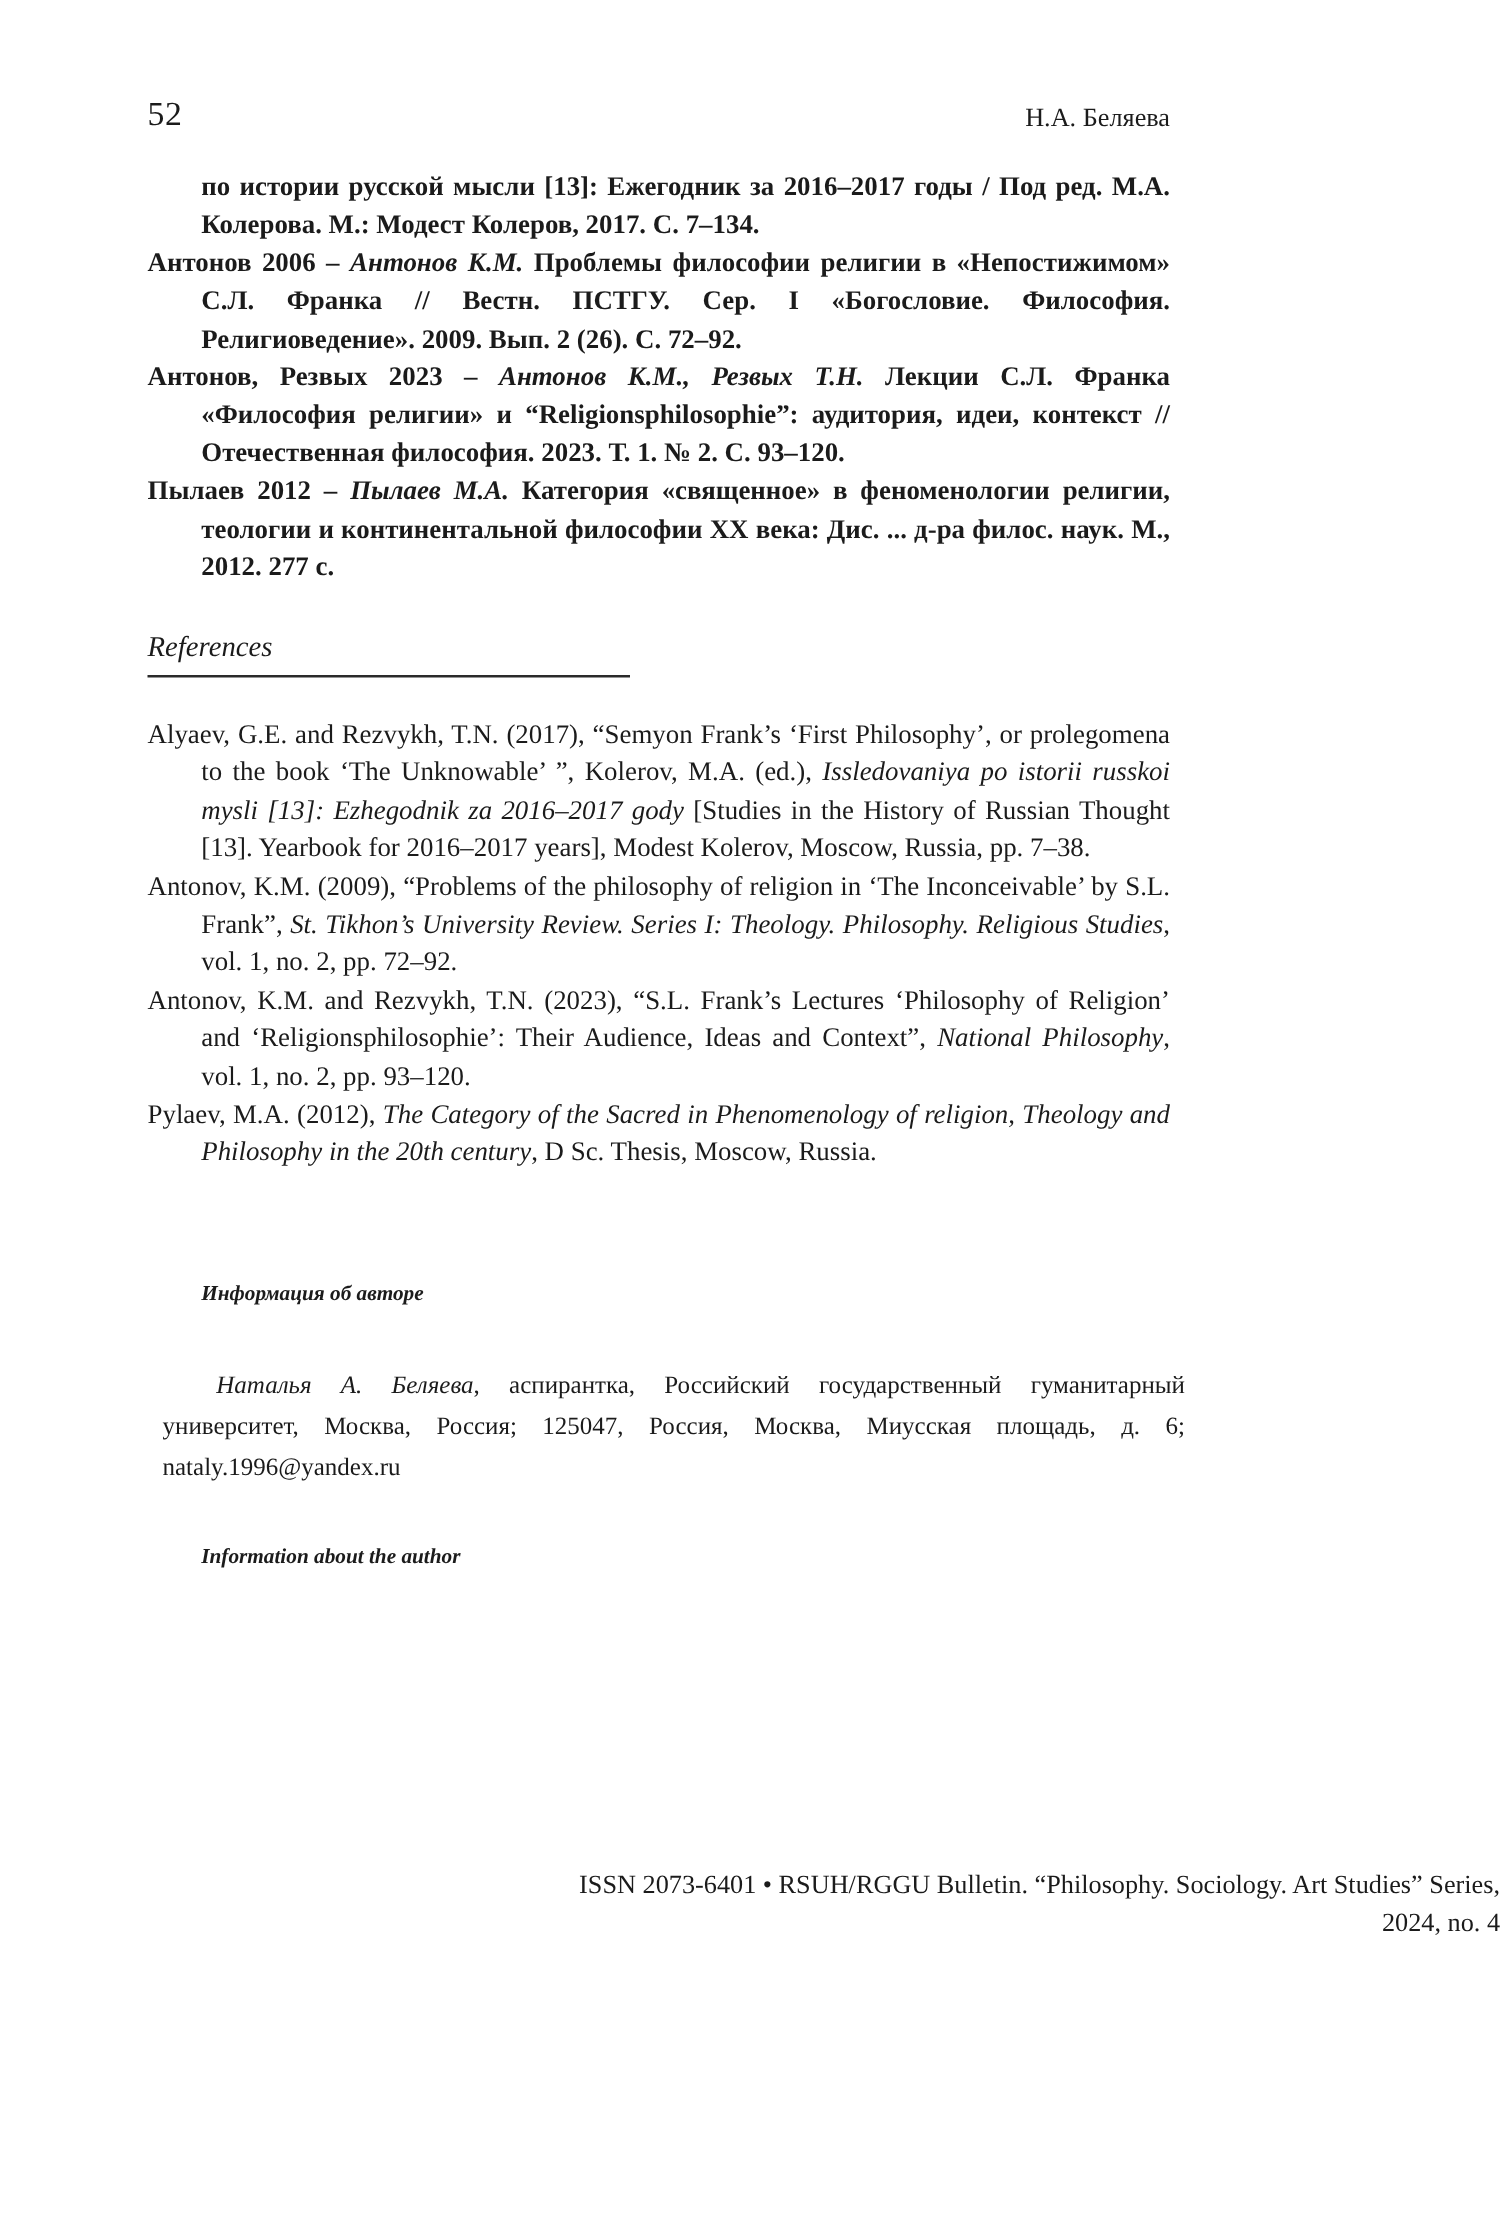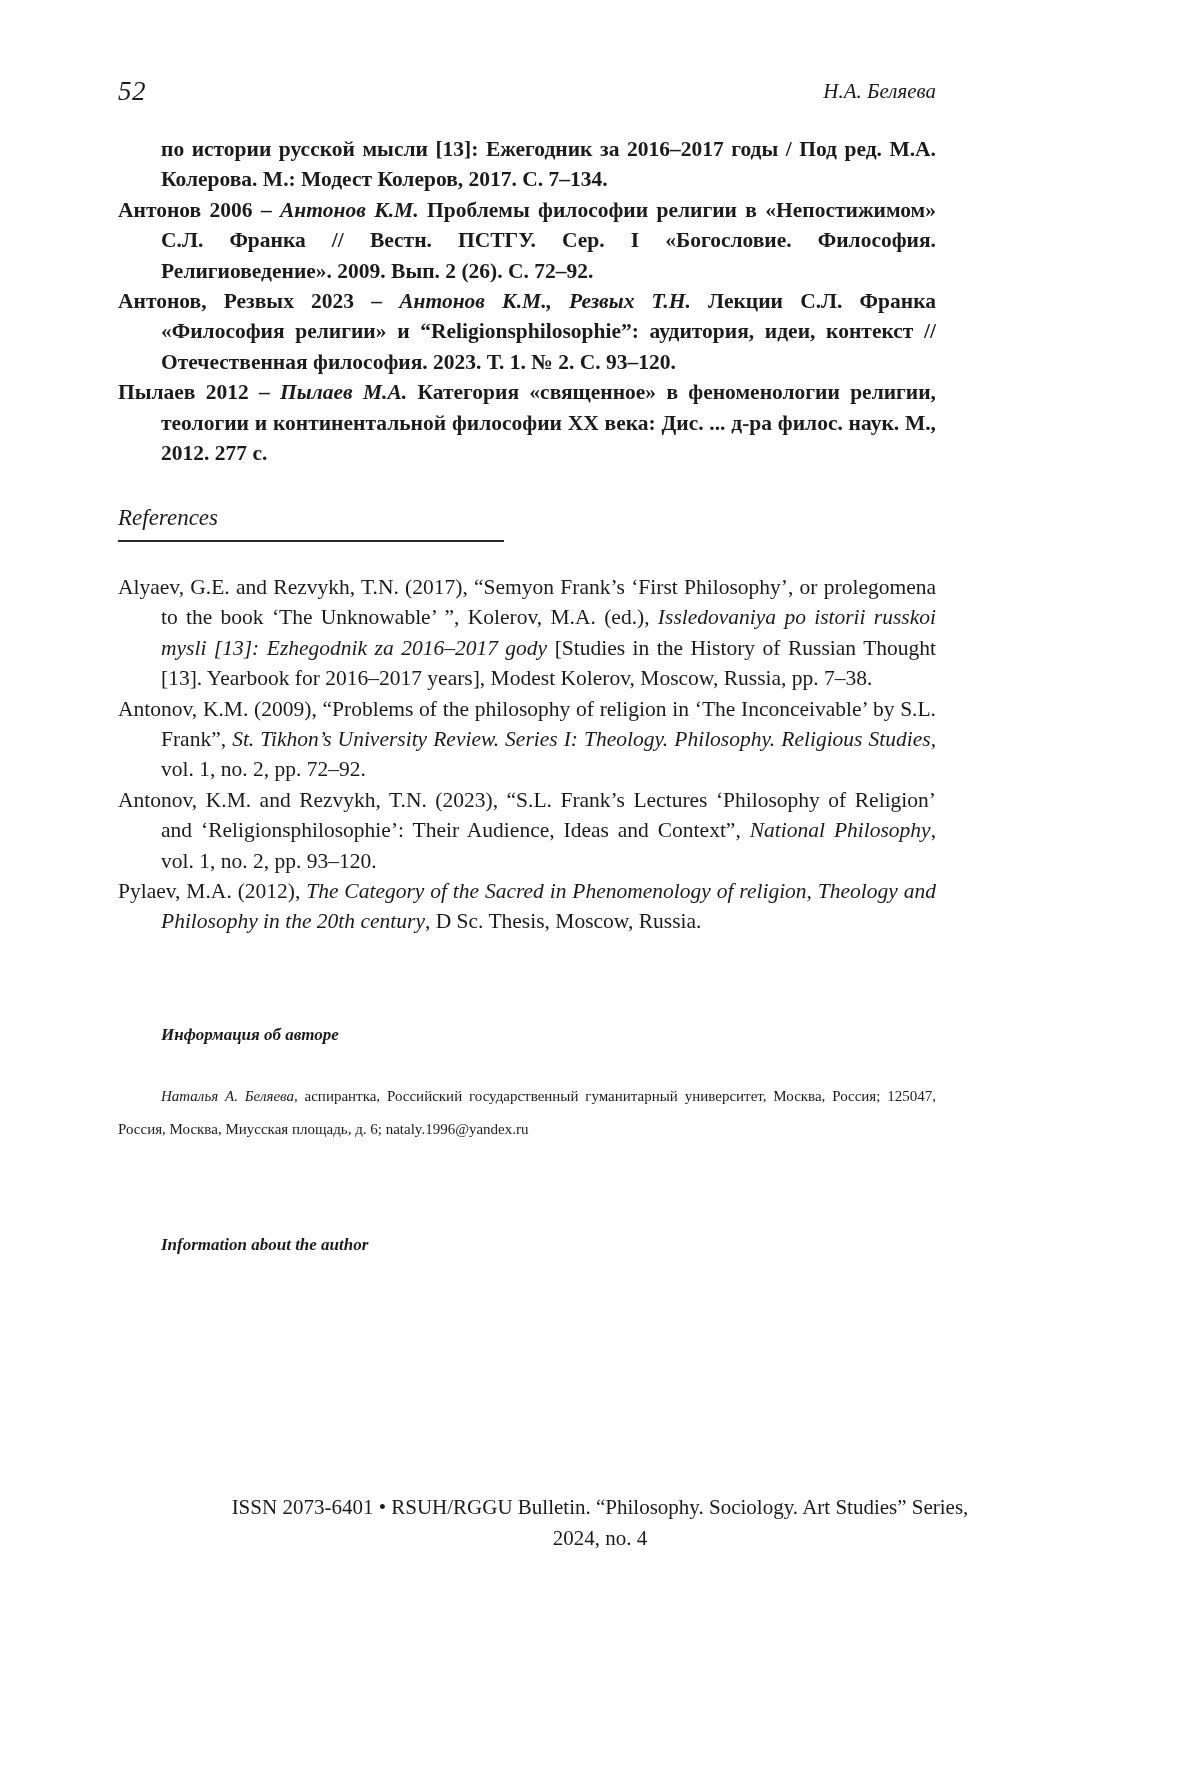--- a/index.html
+++ b/index.html
@@ -6,42 +6,42 @@
   html, body { margin: 0; padding: 0; }
   body {
     width: 1200px; height: 1780px;
     background: #ffffff;
     color: #1b1b1b;
     font-family: "Liberation Serif", "DejaVu Serif", serif;
   }
   .page { position: relative; width: 1200px; height: 1780px; overflow: hidden; background: #ffffff; }
   .col { position: absolute; left: 118px; width: 818px; }
 
-  .running-header { top: 76px; display: flex; justify-content: space-between; align-items: center; font-style: italic; }
+  .running-header { top: 76px; display: flex; justify-content: space-between; align-items: flex-end; }
   .page-number { font-size: 27px; letter-spacing: 0.5px; }
   .running-head { font-size: 21px; }
 
   .biblio { top: 134px; font-size: 21.5px; line-height: 30.4px; font-weight: bold; }
   .entry { margin: 0; text-align: justify; padding-left: 43px; text-indent: -43px; }
   .entry.cont { text-indent: 0; }
 
   .refs-head { top: 505px; }
   .section-heading { margin: 0; font-size: 23px; font-style: italic; font-weight: normal; }
   .heading-rule { width: 386px; height: 2px; background: #2a2a2a; margin-top: 9px; }
 
   .refs { top: 572px; font-size: 21.5px; line-height: 30.4px; }
 
   .info-heading { margin: 0; font-size: 17px; font-style: italic; font-weight: bold; padding-left: 43px; }
-  .info-para { margin: 0; font-size: 15px; line-height: 33px; text-align: justify; text-indent: 43px; }
+  .info-para { margin: 12px; font-size: 20px; line-height: 33px; text-align: justify; text-indent: 43px; }
   .pos-info-ru-heading { top: 1025px; }
   .pos-info-ru-para { top: 1080px; }
   .pos-info-en-heading { top: 1235px; }
   .pos-info-en-para { top: 1290px; }
 
-  .page-footer { position: absolute; left: 0; top: 1492px; width: 1200px; text-align: center; font-size: 21px; line-height: 31px; }
+  .page-footer { position: absolute; left: 0; top: 1492px; width: 1200px; text-align: right; font-size: 21px; line-height: 31px; }
 
   .it { font-style: italic; }
 </style>
 </head>
 <body>
 
 <div class="page">
 
   <header class="col running-header">
     <span class="page-number">52</span>

